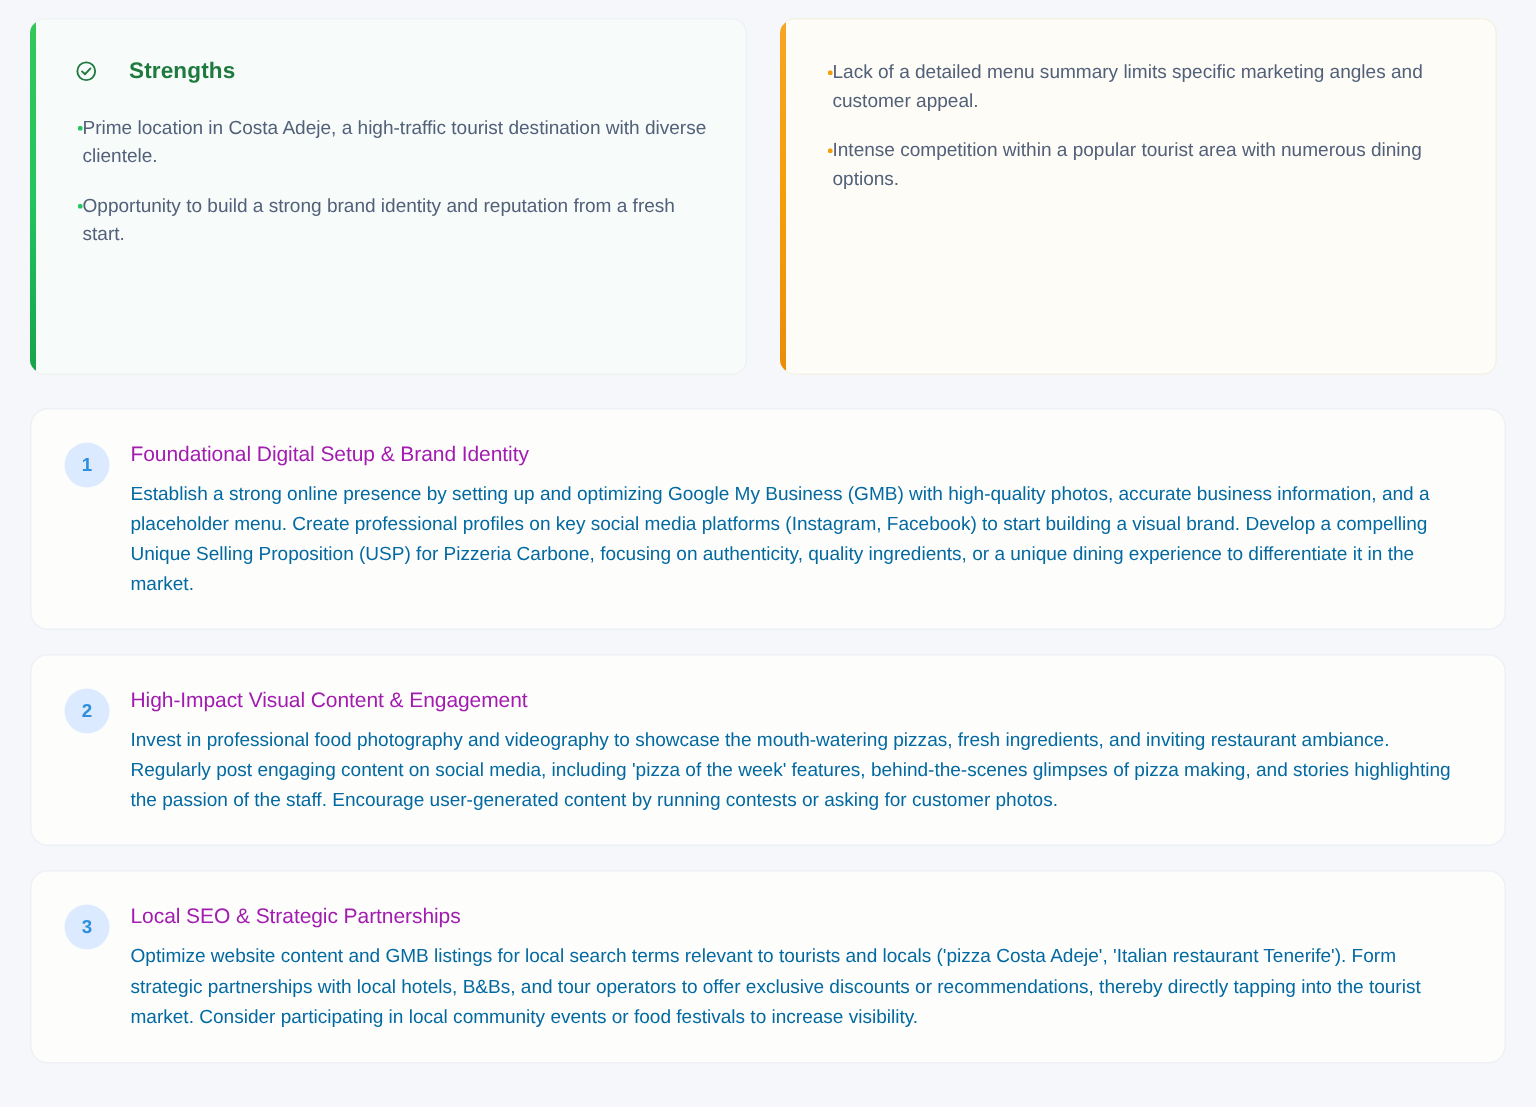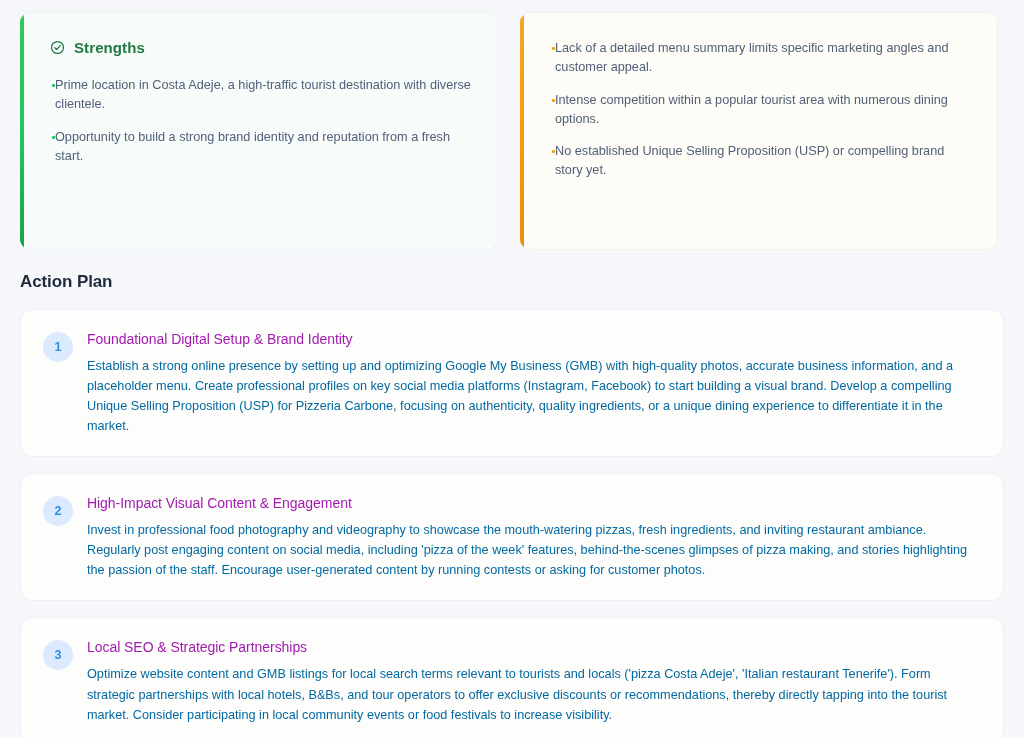--- a/index.html
+++ b/index.html
@@ -50,21 +50,21 @@
     top: 0;
     bottom: 0;
     width: 4px;
     border-radius: 10px 0 0 10px;
   }
   .accent-bar.green { background: linear-gradient(180deg,#34c759 0%,#22c55e 50%,#16a34a 100%); }
   .accent-bar.orange { background: linear-gradient(180deg,#f6a623 0%,#f59e0b 50%,#ea8c0a 100%); }
 
   .swot-head {
     display: flex;
-    gap: 9px;
+    gap: 21px;
     margin-bottom: 20px;
     margin-left: 2px;
   }
   .swot-head .icon { display: flex; align-items: center; }
   .swot-title {
     font-size: 15px;
     font-weight: bold;
     letter-spacing: 0.1px;
   }
   .swot-title.green { color: #1f7a3f; }
@@ -175,30 +175,25 @@
       <div class="accent-bar orange"></div>
       <ul class="swot-list">
         <li>
           <span class="bullet orange"></span>
           <span class="bullet-text">Lack of a detailed menu summary limits specific marketing angles and customer appeal.</span>
         </li>
         <li>
           <span class="bullet orange"></span>
           <span class="bullet-text">Intense competition within a popular tourist area with numerous dining options.</span>
         </li>
-        <li>
-          <span class="bullet orange"></span>
-          <span class="bullet-text">No established Unique Selling Proposition (USP) or compelling brand story yet.</span>
-        </li>
       </ul>
     </div>
   </div>
 
   <div class="action-section">
-    <div class="action-plan-title">Action Plan</div>
 
     <div class="action-card">
       <div class="step-badge">1</div>
       <div class="step-body">
         <div class="step-title">Foundational Digital Setup &amp; Brand Identity</div>
         <div class="step-desc">Establish a strong online presence by setting up and optimizing Google My Business (GMB) with high-quality photos, accurate business information, and a placeholder menu. Create professional profiles on key social media platforms (Instagram, Facebook) to start building a visual brand. Develop a compelling Unique Selling Proposition (USP) for Pizzeria Carbone, focusing on authenticity, quality ingredients, or a unique dining experience to differentiate it in the market.</div>
       </div>
     </div>
 
     <div class="action-card">

